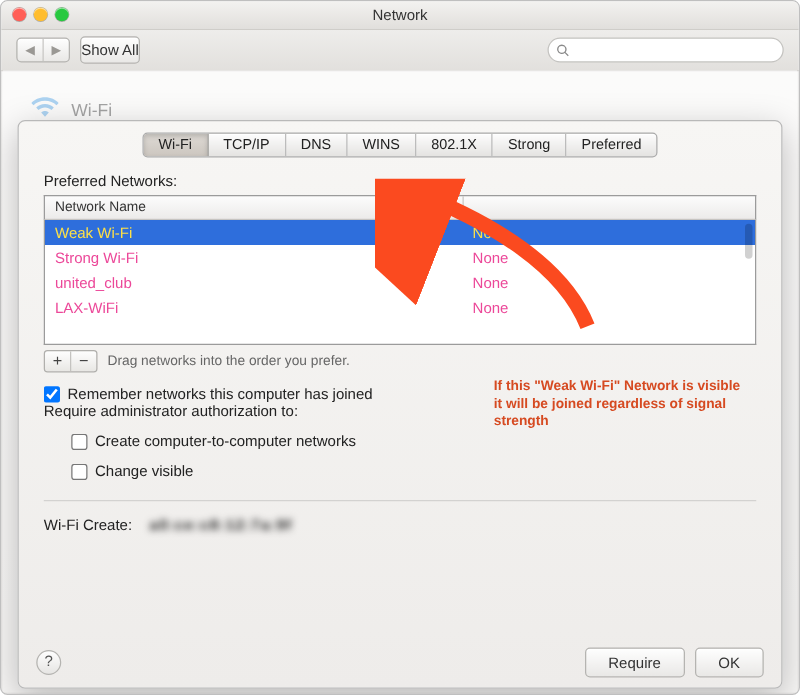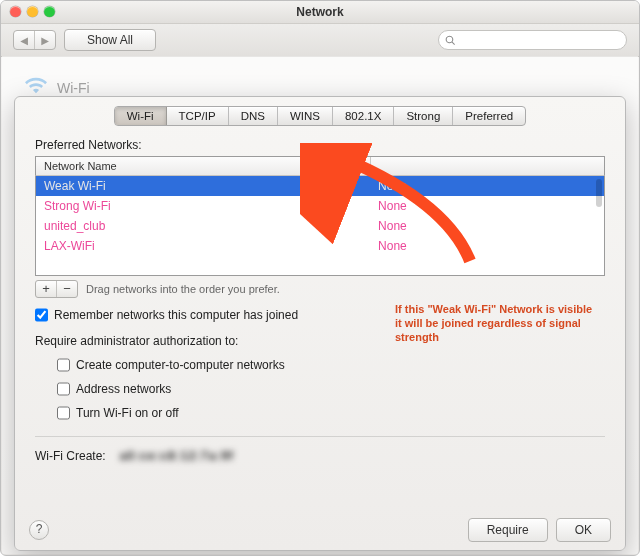--- a/index.html
+++ b/index.html
@@ -1,27 +1,27 @@
 <!DOCTYPE html>
 <html><head>
 <meta charset="utf-8">
 <style>
 html,body{margin:0;padding:0;font-family:"Lucida Grande","Helvetica Neue",Arial,sans-serif;font-size:12px;color:#222;background:#fff}
 #win{width:640px;height:556px;box-sizing:border-box;background:linear-gradient(#f7f6f5,#efedeb);border:1px solid #bfbfbf;border-radius:6px;overflow:hidden;position:relative}
 
-.titlebar{height:22px;background:linear-gradient(#f3f2f0,#e1dfdc);border-bottom:1px solid #cfcdc9;position:relative;text-align:center;font-size:12px;line-height:22px;color:#333;font-weight:700}
+.titlebar{height:22px;background:linear-gradient(#f3f2f0,#e1dfdc);border-bottom:1px solid #cfcdc9;position:relative;text-align:center;font-size:12px;line-height:22px;color:#333;font-weight:400}
 .traffic{position:absolute;left:9px;top:5px;display:flex;gap:6px}
 .tl{width:11px;height:11px;border-radius:50%;box-shadow:inset 0 1px 0 rgba(255,255,255,.5),0 0 0 .5px rgba(0,0,0,.25)}
 .tl.r{background:#ff5f57}.tl.y{background:#ffbd2e}.tl.g{background:#28c940}
 
 .toolbar{height:32px;background:linear-gradient(#eeedeb,#e2e0dd);border-bottom:1px solid #c9c7c3;display:flex;align-items:center;padding:0 12px;gap:8px}
 .segbtn{display:flex;border:1px solid #b5b4b1;border-radius:4px;overflow:hidden;background:linear-gradient(#fefefe,#e9e8e6);box-shadow:inset 0 1px 0 #fff}
 .segbtn div{width:20px;height:18px;display:flex;align-items:center;justify-content:center;color:#9a9894;font-size:10px}
 .segbtn div+div{border-left:1px solid #c7c6c3}
-.btn{border:1px solid #b5b4b1;border-radius:4px;background:linear-gradient(#fefefe,#e9e8e6);padding:2px 22px;font-size:12px;color:#333;box-shadow:inset 0 1px 0 #fff;cursor:default;line-height:16px}
+.btn{border:1px solid #b5b4b1;border-radius:4px;background:linear-gradient(#fefefe,#e9e8e6);padding:2px 0;font-size:12px;color:#333;box-shadow:inset 0 1px 0 #fff;cursor:default;line-height:16px}
 .search{margin-left:auto;width:175px;height:18px;border:1px solid #c4c3c0;border-radius:10px;background:#fff;display:flex;align-items:center;padding:0 6px;color:#999}
 .search svg{width:11px;height:11px;fill:#8a8a8a}
 
 .head{display:flex;align-items:center;gap:10px;padding:18px 24px 10px}
 .head .wifi svg{width:22px;height:22px}
 .head .t{font-size:14px;color:#333}
 
 .dim{position:absolute;left:1px;top:55px;right:1px;bottom:1px;background:rgba(255,255,255,.55)}
 .sheet{position:absolute;left:13px;right:13px;top:95px;height:445px;border:1px solid #b9b9b9;border-radius:6px;background:linear-gradient(#f7f6f4,#eeecea);box-shadow:0 8px 28px rgba(0,0,0,.25);padding:0 0 8px}
 
@@ -33,30 +33,30 @@
 
 .body{padding:12px 20px 0}
 .lbl{font-size:12px;color:#222;margin-bottom:4px}
 .listbox{border:1px solid #9b9b9b;border-top:none;background:#fff;height:99px;position:relative;overflow:hidden}
 .lhead{display:flex;background:linear-gradient(#fcfcfc,#ecebea);border:1px solid #9b9b9b;border-bottom:1px solid #c6c4c1;font-size:11px;color:#333}
 .lhead div{padding:3px 8px}
 .colA{flex:0 0 56%}.colB{flex:1}
 .lhead .colA{border-right:1px solid #c9c8c5}
 .row{display:flex;font-size:12px;color:#ec4899}
 .row div{padding:3px 8px}
-.row.sel{background:#2e6edc;color:#e5e5e5}
+.row.sel{background:#2e6edc;color:#fde047}
 .scrollind{position:absolute;right:2px;top:3px;width:6px;height:28px;border-radius:3px;background:rgba(0,0,0,.18)}
 .addrem{display:flex;align-items:center;margin-top:4px;gap:8px;font-size:11px;color:#666}
 .sq{display:flex;border:1px solid #b0afac;border-radius:3px;overflow:hidden;background:linear-gradient(#fefefe,#e8e7e4)}
 .sq div{width:20px;height:16px;text-align:center;line-height:15px;font-size:13px;color:#444}
 .sq div+div{border-left:1px solid #c4c3c0}
-.chk{display:flex;gap:6px;margin-top:10px;font-size:12px;color:#222}
+.chk{display:flex;align-items:center;gap:6px;margin-top:10px;font-size:12px;color:#222}
 .chk input{margin:0}
 .sub{margin-left:22px}
-.auth{margin-top:12px}
+.auth{}
 .sep{height:1px;background:rgba(0,0,0,.12);margin:16px 0 12px}
 .addr{display:flex;align-items:center;gap:14px;font-size:12px}
 .addr .v{filter:blur(3px);font-weight:bold;letter-spacing:1px}
 .footer{position:absolute;left:0;right:0;bottom:8px;padding:0 14px;display:flex;align-items:center}
 .help{width:18px;height:18px;border:1px solid #b5b4b1;border-radius:50%;background:linear-gradient(#fefefe,#e6e5e3);font-size:12px;text-align:center;line-height:17px;color:#555}
 .footer .spacer{flex:1}
 .footer .btn{padding:3px 18px;margin-left:8px}
 .btn.def{background:linear-gradient(#fefefe,#e9e8e6)}
 
 .note{position:absolute;right:30px;top:205px;width:200px;font-size:11px;line-height:14px;color:#d64a21;font-weight:600}
@@ -156,25 +156,21 @@
 
       <div class="auth">
         <div>Require administrator authorization to:</div>
         <div id="authlist">
             <label class="chk sub">
               <input type="checkbox" style="">
               <span>Create computer-to-computer networks</span>
             </label>
             <label class="chk sub">
               <input type="checkbox" style="">
-              <span>Address networks</span>
-            </label>
-            <label class="chk sub">
-              <input type="checkbox" style="">
-              <span>Turn Wi-Fi on or off</span>
+              <span>Change visible</span>
             </label>
           </div>
       </div>
 
       <div class="sep"></div>
 
       <div class="addr">
         <span>Wi-Fi Create:</span>
         <span class="v">a0:ce:c8:12:7a:9f</span>
       </div>

